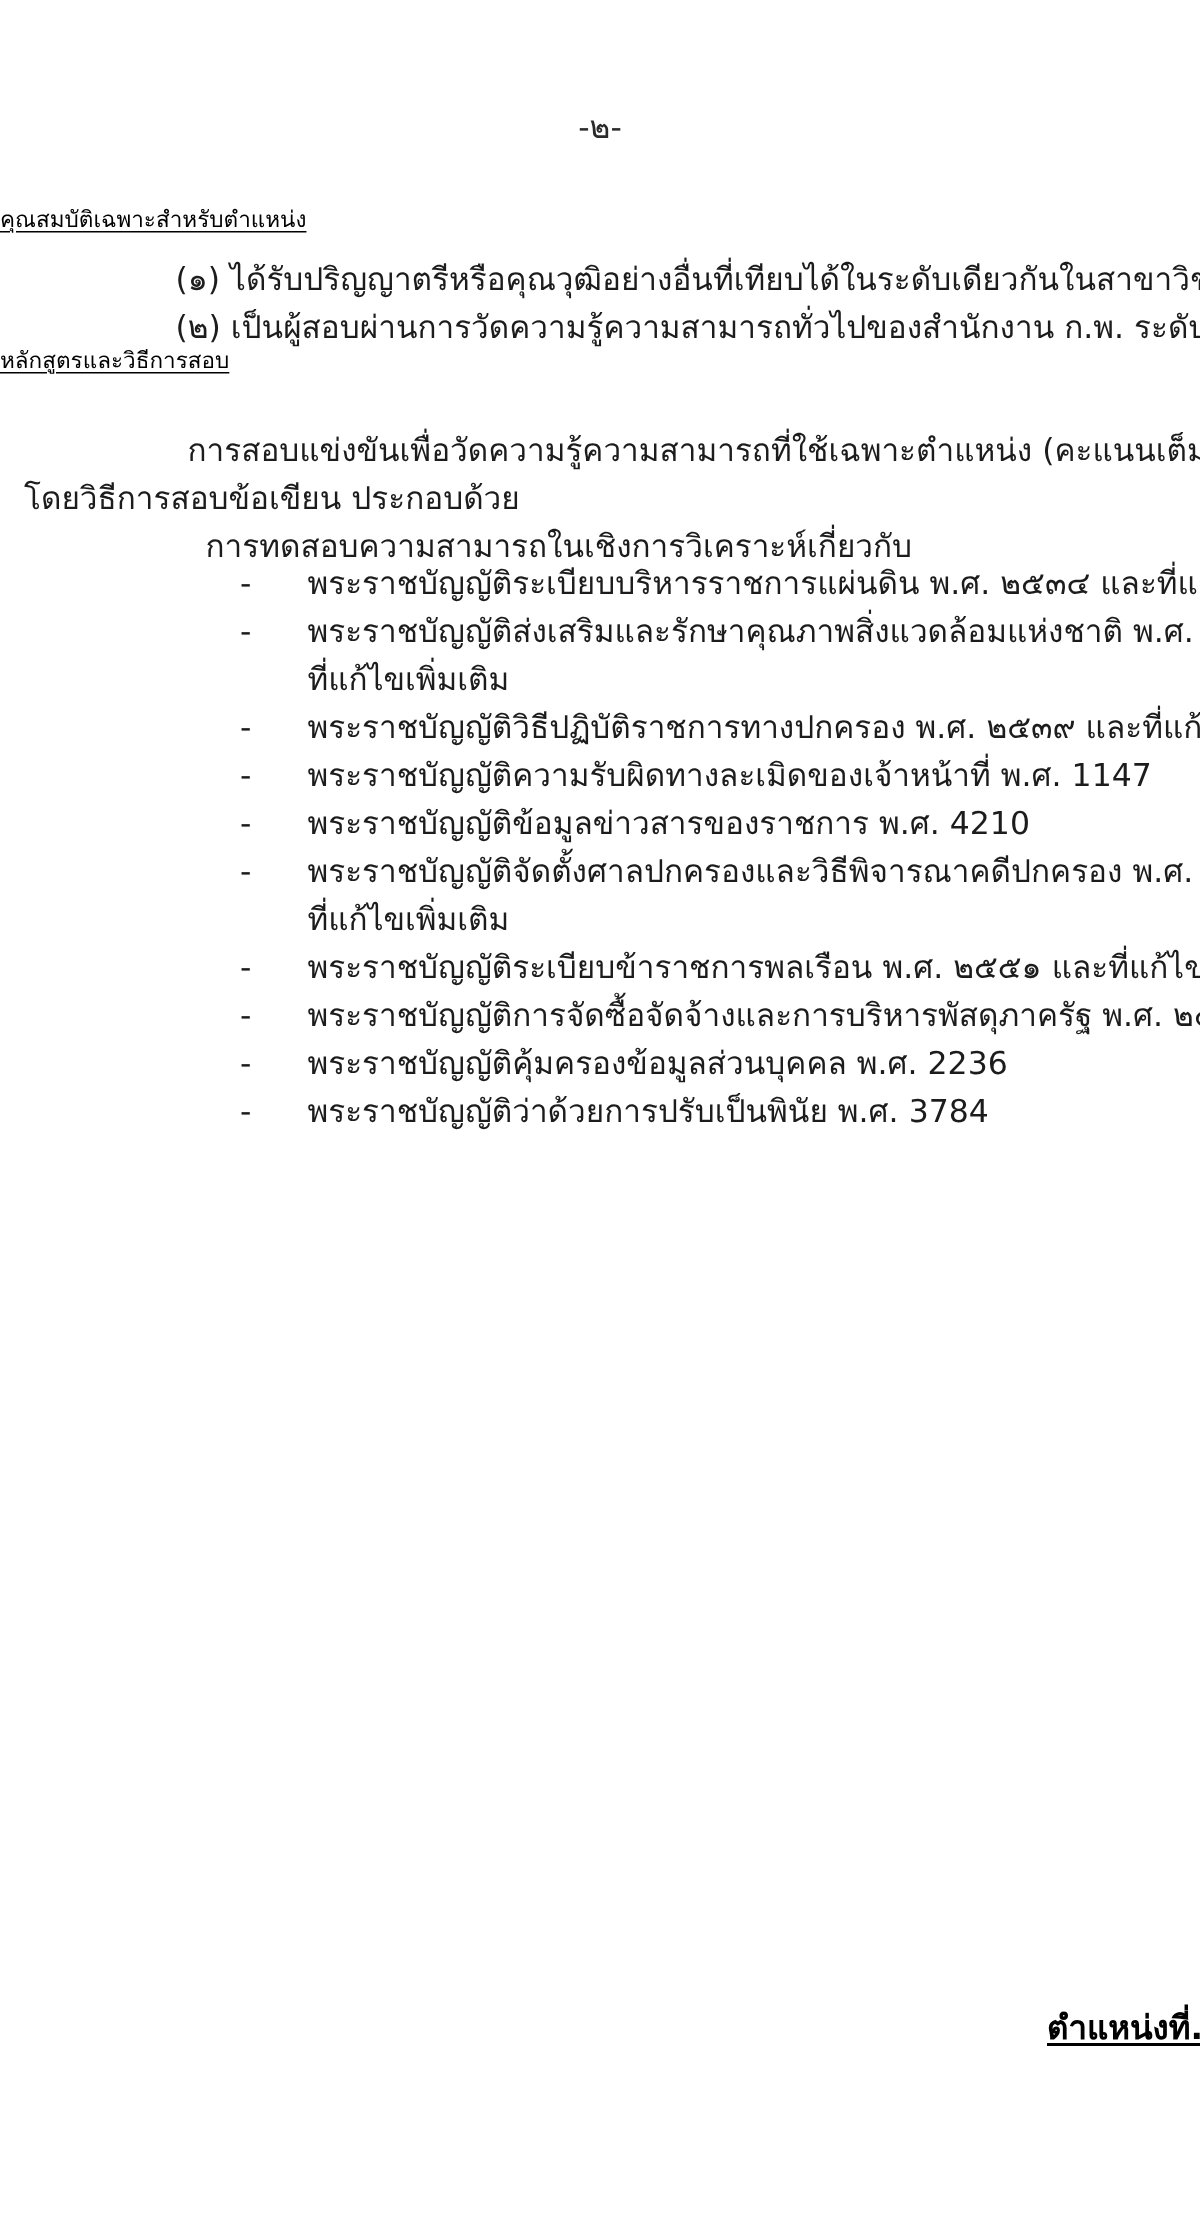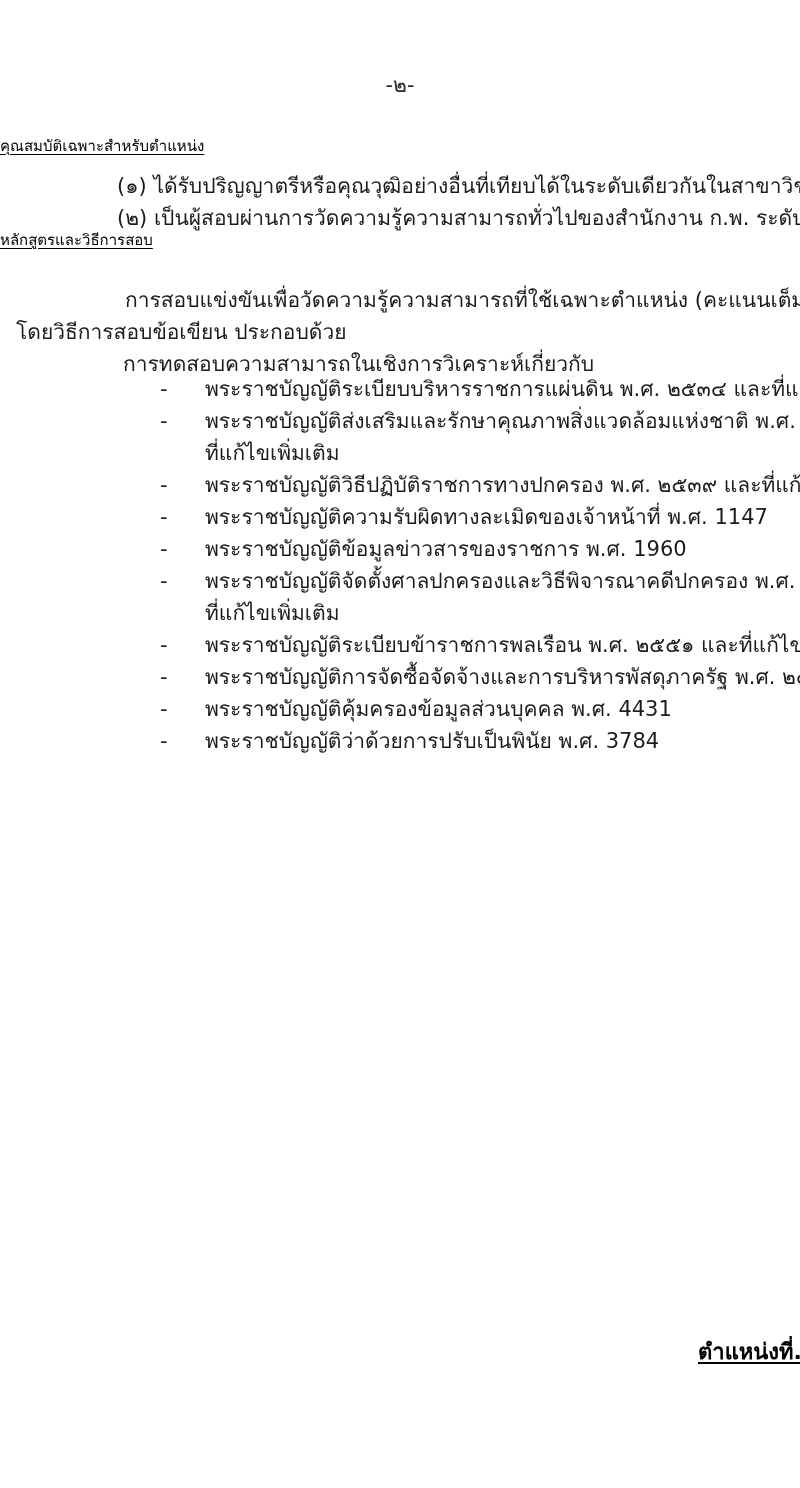--- a/index.html
+++ b/index.html
@@ -35,21 +35,21 @@
     font-size: 21px;
     line-height: 32px;
     color: #1c1c1c;
   }
   #sec1-heading { top: 134px; left: 0px; }
   #sec1-item1   { top: 170px; left: 117px; }
   #sec1-item2   { top: 202px; left: 117px; }
   #sec2-heading { top: 228px; left: 0px; text-align: center; }
   #sec2-p1      { top: 284px; left: 125px; }
   #sec2-p2      { top: 316px; left: 16px; }
-  #sec2-intro   { top: 348px; left: 123px; }
+  #sec2-intro   { top: 348px; left: 137px; }
   .acts-list {
     position: absolute;
     top: 373px;
     left: 160px;
     width: 700px;
   }
   .act-row {
     display: flex;
     align-items: flex-start;
   }
@@ -105,37 +105,37 @@
   <div class="act-row">
     <span class="act-dash">-</span>
     <span class="act-text"><span class="act-line">พระราชบัญญัติวิธีปฏิบัติราชการทางปกครอง พ.ศ. ๒๕๓๙ และที่แก้ไขเพิ่มเติม</span></span>
   </div>
   <div class="act-row">
     <span class="act-dash">-</span>
     <span class="act-text"><span class="act-line">พระราชบัญญัติความรับผิดทางละเมิดของเจ้าหน้าที่ พ.ศ. 1147</span></span>
   </div>
   <div class="act-row">
     <span class="act-dash">-</span>
-    <span class="act-text"><span class="act-line">พระราชบัญญัติข้อมูลข่าวสารของราชการ พ.ศ. 1960</span></span>
+    <span class="act-text"><span class="act-line">พระราชบัญญัติข้อมูลข่าวสารของราชการ พ.ศ. 4210</span></span>
   </div>
   <div class="act-row">
     <span class="act-dash">-</span>
     <span class="act-text"><span class="act-line">พระราชบัญญัติจัดตั้งศาลปกครองและวิธีพิจารณาคดีปกครอง พ.ศ. ๒๕๔๒ และ</span><span class="act-line">ที่แก้ไขเพิ่มเติม</span></span>
   </div>
   <div class="act-row">
     <span class="act-dash">-</span>
     <span class="act-text"><span class="act-line">พระราชบัญญัติระเบียบข้าราชการพลเรือน พ.ศ. ๒๕๕๑ และที่แก้ไขเพิ่มเติม</span></span>
   </div>
   <div class="act-row">
     <span class="act-dash">-</span>
     <span class="act-text"><span class="act-line">พระราชบัญญัติการจัดซื้อจัดจ้างและการบริหารพัสดุภาครัฐ พ.ศ. ๒๕๖๐</span></span>
   </div>
   <div class="act-row">
     <span class="act-dash">-</span>
-    <span class="act-text"><span class="act-line">พระราชบัญญัติคุ้มครองข้อมูลส่วนบุคคล พ.ศ. 4431</span></span>
+    <span class="act-text"><span class="act-line">พระราชบัญญัติคุ้มครองข้อมูลส่วนบุคคล พ.ศ. 2236</span></span>
   </div>
   <div class="act-row">
     <span class="act-dash">-</span>
     <span class="act-text"><span class="act-line">พระราชบัญญัติว่าด้วยการปรับเป็นพินัย พ.ศ. 3784</span></span>
   </div>
 </div>
 
 <div class="abs footer-label">ตำแหน่งที่..</div>
 
 </body></html>

